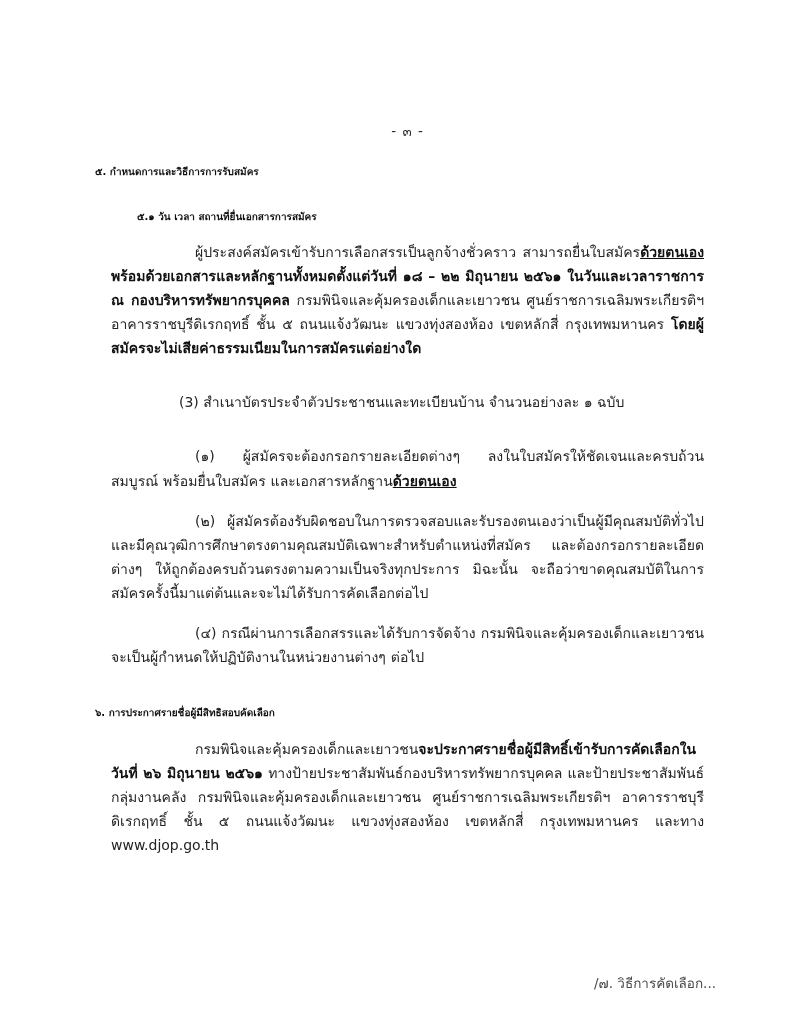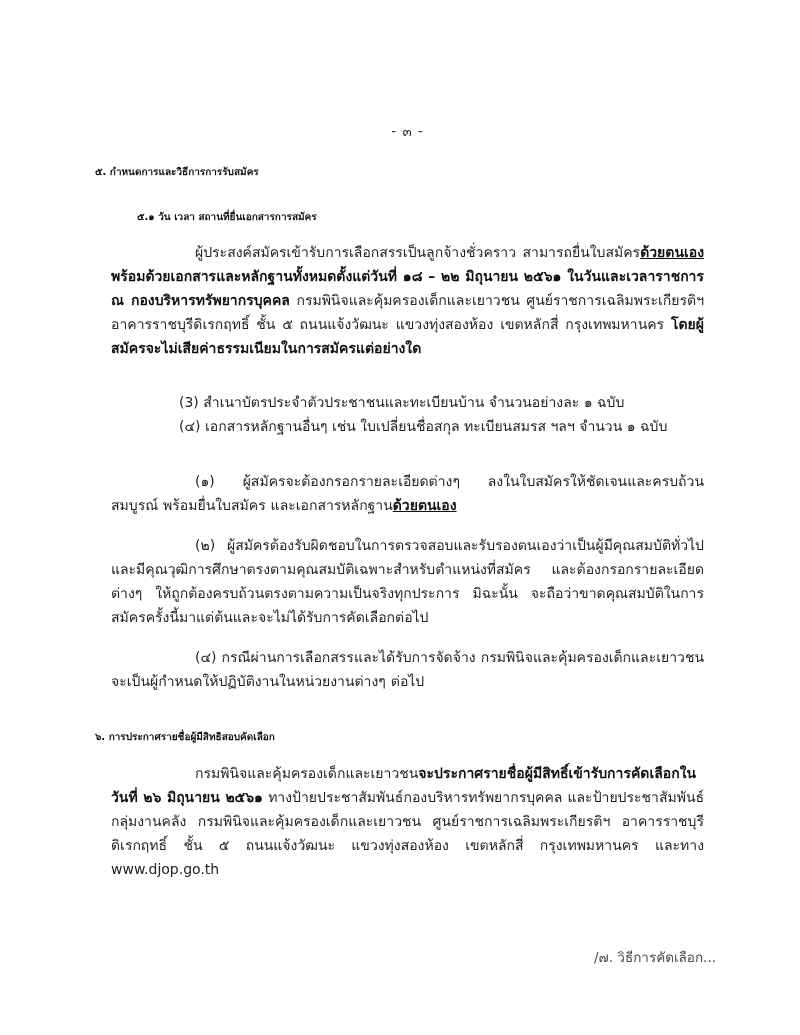--- a/index.html
+++ b/index.html
@@ -76,21 +76,21 @@
   u.bu {
     font-weight: bold;
     color: #111;
     text-decoration: underline;
     text-underline-offset: 1px;
   }
   .footer-note {
     position: absolute;
     left: 0;
     right: 84px;
-    top: 946px;
+    top: 972px;
     text-align: right;
     font-size: 13.5px;
     color: #4a4a4a;
   }
 </style>
 </head>
 <body>
 
 <div class="page">
 
@@ -104,21 +104,20 @@
 
     <div class="section-heading sub">๕.๑ วัน เวลา สถานที่ยื่นเอกสารการสมัคร</div>
 
     <p class="para"><span>ผู้ประสงค์สมัครเข้ารับการเลือกสรรเป็นลูกจ้างชั่วคราว สามารถยื่นใบสมัคร</span><u class="bu">ด้วยตนเอง</u><b class="bold">พร้อมด้วยเอกสารและหลักฐานทั้งหมดตั้งแต่วันที่ ๑๘ – ๒๒ มิถุนายน ๒๕๖๑ ในวันและเวลาราชการ ณ กองบริหารทรัพยากรบุคคล</b><span> กรมพินิจและคุ้มครองเด็กและเยาวชน ศูนย์ราชการเฉลิมพระเกียรติฯ อาคารราชบุรีดิเรกฤทธิ์ ชั้น ๕ ถนนแจ้งวัฒนะ แขวงทุ่งสองห้อง เขตหลักสี่ กรุงเทพมหานคร </span><b class="bold">โดยผู้สมัครจะไม่เสียค่าธรรมเนียมในการสมัครแต่อย่างใด</b></p>
 
     <div class="gap-md"></div>
 
 
     <ul class="list">
       <li class="list-item">(3) สำเนาบัตรประจำตัวประชาชนและทะเบียนบ้าน จำนวนอย่างละ ๑ ฉบับ</li>
-      <li class="list-item">(๔) เอกสารหลักฐานอื่นๆ เช่น ใบเปลี่ยนชื่อสกุล ทะเบียนสมรส ฯลฯ จำนวน ๑ ฉบับ</li>
     </ul>
 
     <div class="gap-md"></div>
 
 
     <p class="para tight"><span>(๑) ผู้สมัครจะต้องกรอกรายละเอียดต่างๆ ลงในใบสมัครให้ชัดเจนและครบถ้วนสมบูรณ์ พร้อมยื่นใบสมัคร และเอกสารหลักฐาน</span><u class="bu">ด้วยตนเอง</u></p>
 
     <p class="para tight">(๒) ผู้สมัครต้องรับผิดชอบในการตรวจสอบและรับรองตนเองว่าเป็นผู้มีคุณสมบัติทั่วไปและมีคุณวุฒิการศึกษาตรงตามคุณสมบัติเฉพาะสำหรับตำแหน่งที่สมัคร และต้องกรอกรายละเอียดต่างๆ ให้ถูกต้องครบถ้วนตรงตามความเป็นจริงทุกประการ มิฉะนั้น จะถือว่าขาดคุณสมบัติในการสมัครครั้งนี้มาแต่ต้นและจะไม่ได้รับการคัดเลือกต่อไป</p>
 
 

